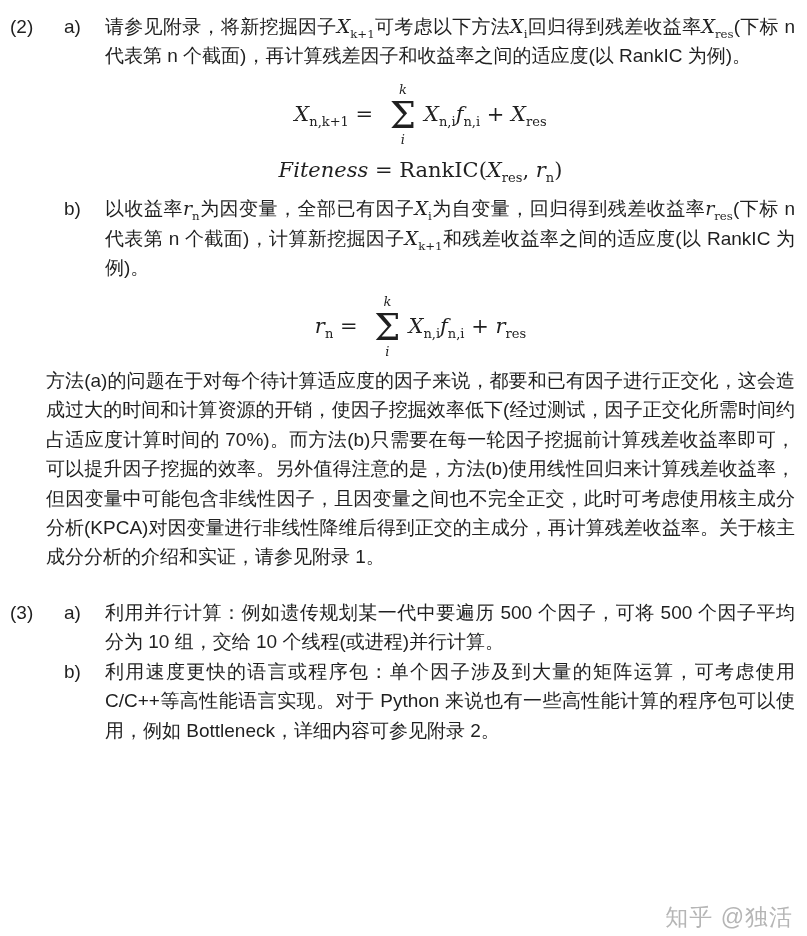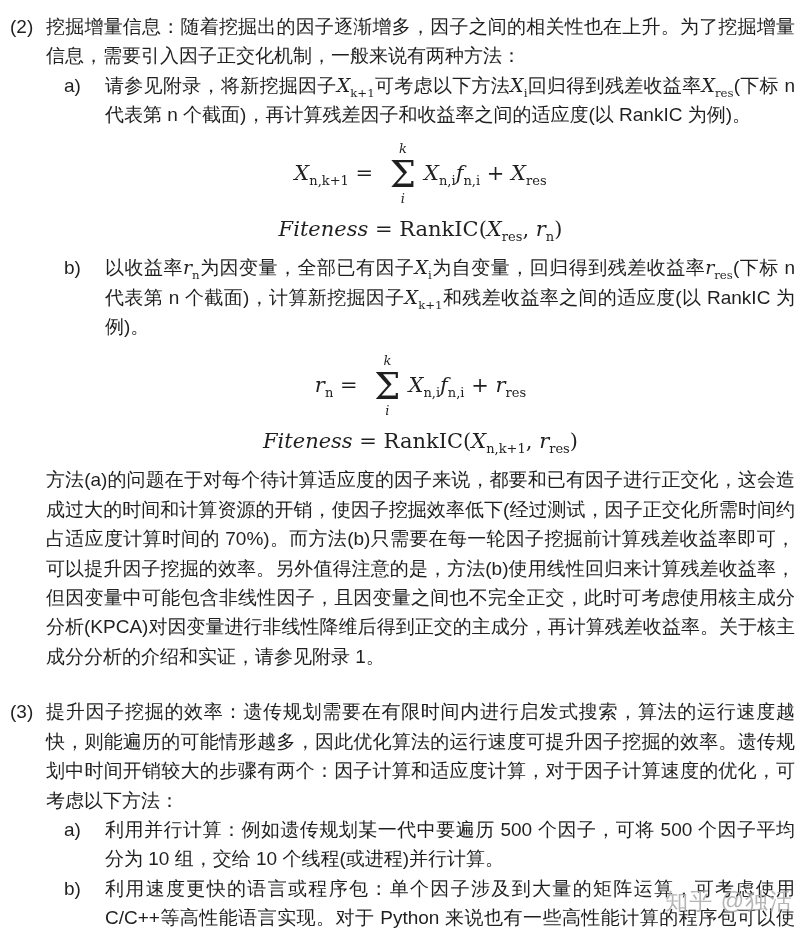--- a/index.html
+++ b/index.html
@@ -50,36 +50,35 @@
     align-items: center;
     vertical-align: middle;
     margin: 0 8px 0 10px;
   }
   .sig-top, .sig-bot { font-style: italic; font-size: 13px; line-height: 1.15; }
   .sig-glyph { font-size: 37px; line-height: 0.95; font-style: normal; }
 
   .watermark {
     position: absolute;
     right: 14px;
-    bottom: 16px;
+    bottom: 0;
     font-size: 23px;
     letter-spacing: 1px;
     color: #a9a9a9;
     opacity: 0.85;
   }
 </style>
 </head>
 <body>
 
 <div class="page">
 
   <div class="item item-2">
     <div class="item-marker">(2)</div>
     <div class="item-body">
-      <div class="para"><span class="seg-p">挖掘增量信息：随着挖掘出的因子逐渐增多，因子之间的相关性也在上升。为了挖掘增量信息，需要引入因子正交化机制，一般来说有两种方法：</span></div>
 
       <div class="subitem">
         <div class="sub-marker">a)</div>
         <div class="sub-text"><span class="seg-p">请参见附录，将新挖掘因子</span><span class="seg-v">X</span><sub class="seg-vs">k+1</sub><span class="seg-p">可考虑以下方法</span><span class="seg-v">X</span><sub class="seg-vs">i</sub><span class="seg-p">回归得到残差收益率</span><span class="seg-v">X</span><sub class="seg-vs">res</sub><span class="seg-p">(下标 n 代表第 n 个截面)，再计算残差因子和收益率之间的适应度(以 RankIC 为例)。</span></div>
       </div>
 
       <div class="formula formula-sum"><span class="seg-v">X</span><sub class="seg-vs">n,k+1</sub><span class="seg-r"> = </span><span class="sigma">
             <span class="sig-top">k</span>
             <span class="sig-glyph">Σ</span>
             <span class="sig-bot">i</span>
@@ -89,30 +88,28 @@
       <div class="subitem">
         <div class="sub-marker">b)</div>
         <div class="sub-text"><span class="seg-p">以收益率</span><span class="seg-v">r</span><sub class="seg-vs">n</sub><span class="seg-p">为因变量，全部已有因子</span><span class="seg-v">X</span><sub class="seg-vs">i</sub><span class="seg-p">为自变量，回归得到残差收益率</span><span class="seg-v">r</span><sub class="seg-vs">res</sub><span class="seg-p">(下标 n 代表第 n 个截面)，计算新挖掘因子</span><span class="seg-v">X</span><sub class="seg-vs">k+1</sub><span class="seg-p">和残差收益率之间的适应度(以 RankIC 为例)。</span></div>
       </div>
 
       <div class="formula formula-sum"><span class="seg-v">r</span><sub class="seg-vs">n</sub><span class="seg-r"> = </span><span class="sigma">
             <span class="sig-top">k</span>
             <span class="sig-glyph">Σ</span>
             <span class="sig-bot">i</span>
           </span><span class="seg-v">X</span><sub class="seg-vs">n,i</sub><span class="seg-v">f</span><sub class="seg-vs">n,i</sub><span class="seg-r"> + </span><span class="seg-v">r</span><sub class="seg-vs">res</sub></div>
-      <div class="formula formula-fit"><span class="seg-v">Fiteness</span><span class="seg-r"> = RankIC(</span><span class="seg-v">X</span><sub class="seg-vs">n,k+1</sub><span class="seg-r">, </span><span class="seg-v">r</span><sub class="seg-vs">res</sub><span class="seg-r">)</span></div>
 
       <div class="para"><span class="seg-p">方法(a)的问题在于对每个待计算适应度的因子来说，都要和已有因子进行正交化，这会造成过大的时间和计算资源的开销，使因子挖掘效率低下(经过测试，因子正交化所需时间约占适应度计算时间的 70%)。而方法(b)只需要在每一轮因子挖掘前计算残差收益率即可，可以提升因子挖掘的效率。另外值得注意的是，方法(b)使用线性回归来计算残差收益率，但因变量中可能包含非线性因子，且因变量之间也不完全正交，此时可考虑使用核主成分分析(KPCA)对因变量进行非线性降维后得到正交的主成分，再计算残差收益率。关于核主成分分析的介绍和实证，请参见附录 1。</span></div>
     </div>
   </div>
 
   <div class="item item-3">
     <div class="item-marker">(3)</div>
     <div class="item-body">
-      <div class="para"><span class="seg-p">提升因子挖掘的效率：遗传规划需要在有限时间内进行启发式搜索，算法的运行速度越快，则能遍历的可能情形越多，因此优化算法的运行速度可提升因子挖掘的效率。遗传规划中时间开销较大的步骤有两个：因子计算和适应度计算，对于因子计算速度的优化，可考虑以下方法：</span></div>
 
       <div class="subitem">
         <div class="sub-marker">a)</div>
         <div class="sub-text"><span class="seg-p">利用并行计算：例如遗传规划某一代中要遍历 500 个因子，可将 500 个因子平均分为 10 组，交给 10 个线程(或进程)并行计算。</span></div>
       </div>
 
       <div class="subitem">
         <div class="sub-marker">b)</div>
         <div class="sub-text"><span class="seg-p">利用速度更快的语言或程序包：单个因子涉及到大量的矩阵运算，可考虑使用C/C++等高性能语言实现。对于 Python 来说也有一些高性能计算的程序包可以使用，例如 Bottleneck，详细内容可参见附录 2。</span></div>
       </div>

